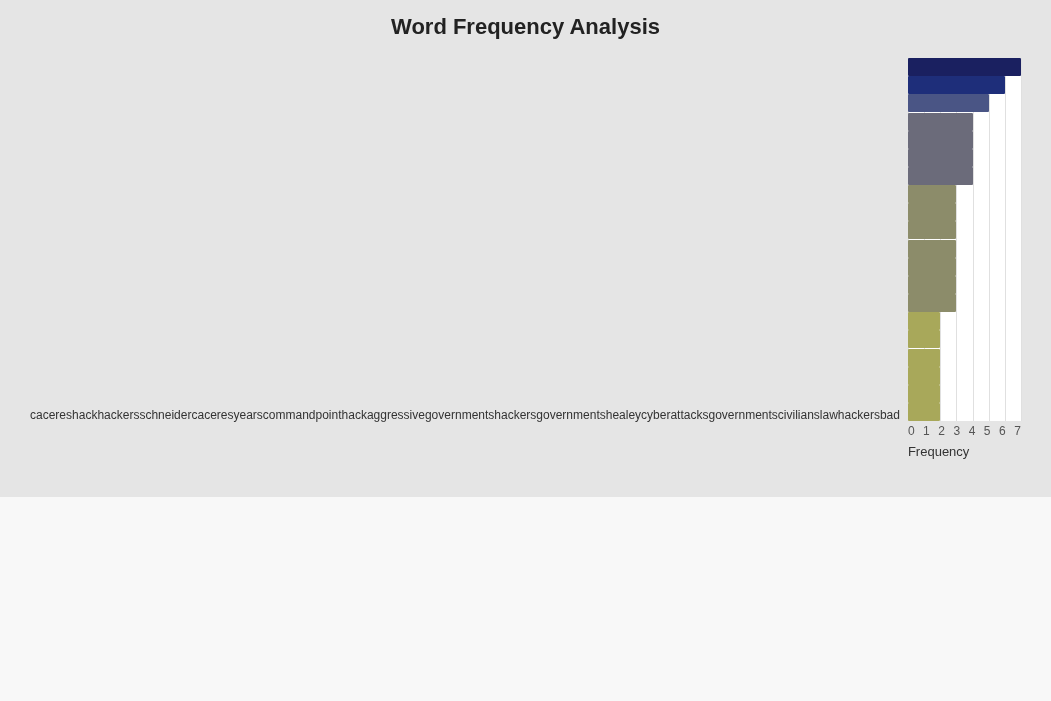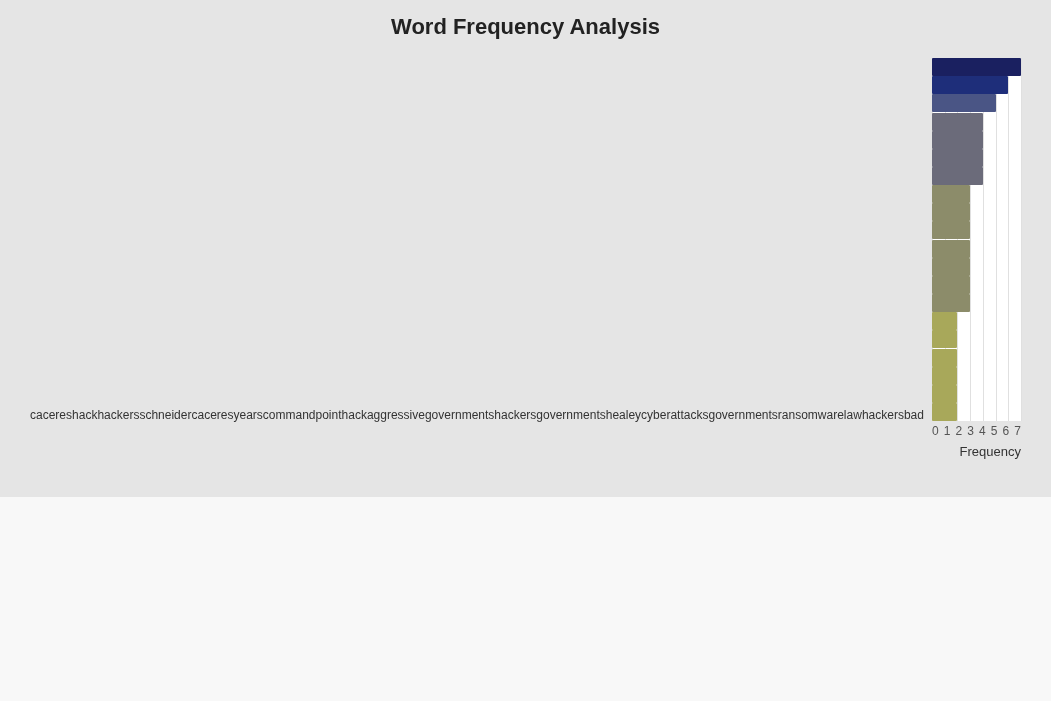--- a/index.html
+++ b/index.html
@@ -91,21 +91,21 @@
       display: flex;
       flex-direction: row;
       justify-content: space-between;
       padding: 4px 0 2px 0;
     }
     .x-tick {
       font-size: 12px;
       color: #555;
     }
     .x-label {
-      text-align: right;
+      text-align: left;
       font-size: 13px;
       color: #333;
       margin-top: 4px;
     }
     .bars-wrapper {
       position: relative;
       flex: 1;
       height: 100%;
     }
   </style>
@@ -125,21 +125,21 @@
         <div class="y-label">command</div>
         <div class="y-label">point</div>
         <div class="y-label">hack</div>
         <div class="y-label">aggressive</div>
         <div class="y-label">governments</div>
         <div class="y-label">hackers</div>
         <div class="y-label">governments</div>
         <div class="y-label">healey</div>
         <div class="y-label">cyberattacks</div>
         <div class="y-label">governments</div>
-        <div class="y-label">ransomware</div>
+        <div class="y-label">civilians</div>
         <div class="y-label">law</div>
         <div class="y-label">hackers</div>
         <div class="y-label">bad</div>
       </div>
     <div class="bars-wrapper">
       <div class="bars-area" id="bars-area">
 
         <div class="grid-lines" id="grid-lines">
             <div class="grid-line" style="left: 0%;"></div>
             <div class="grid-line" style="left: 14.2857%;"></div>

